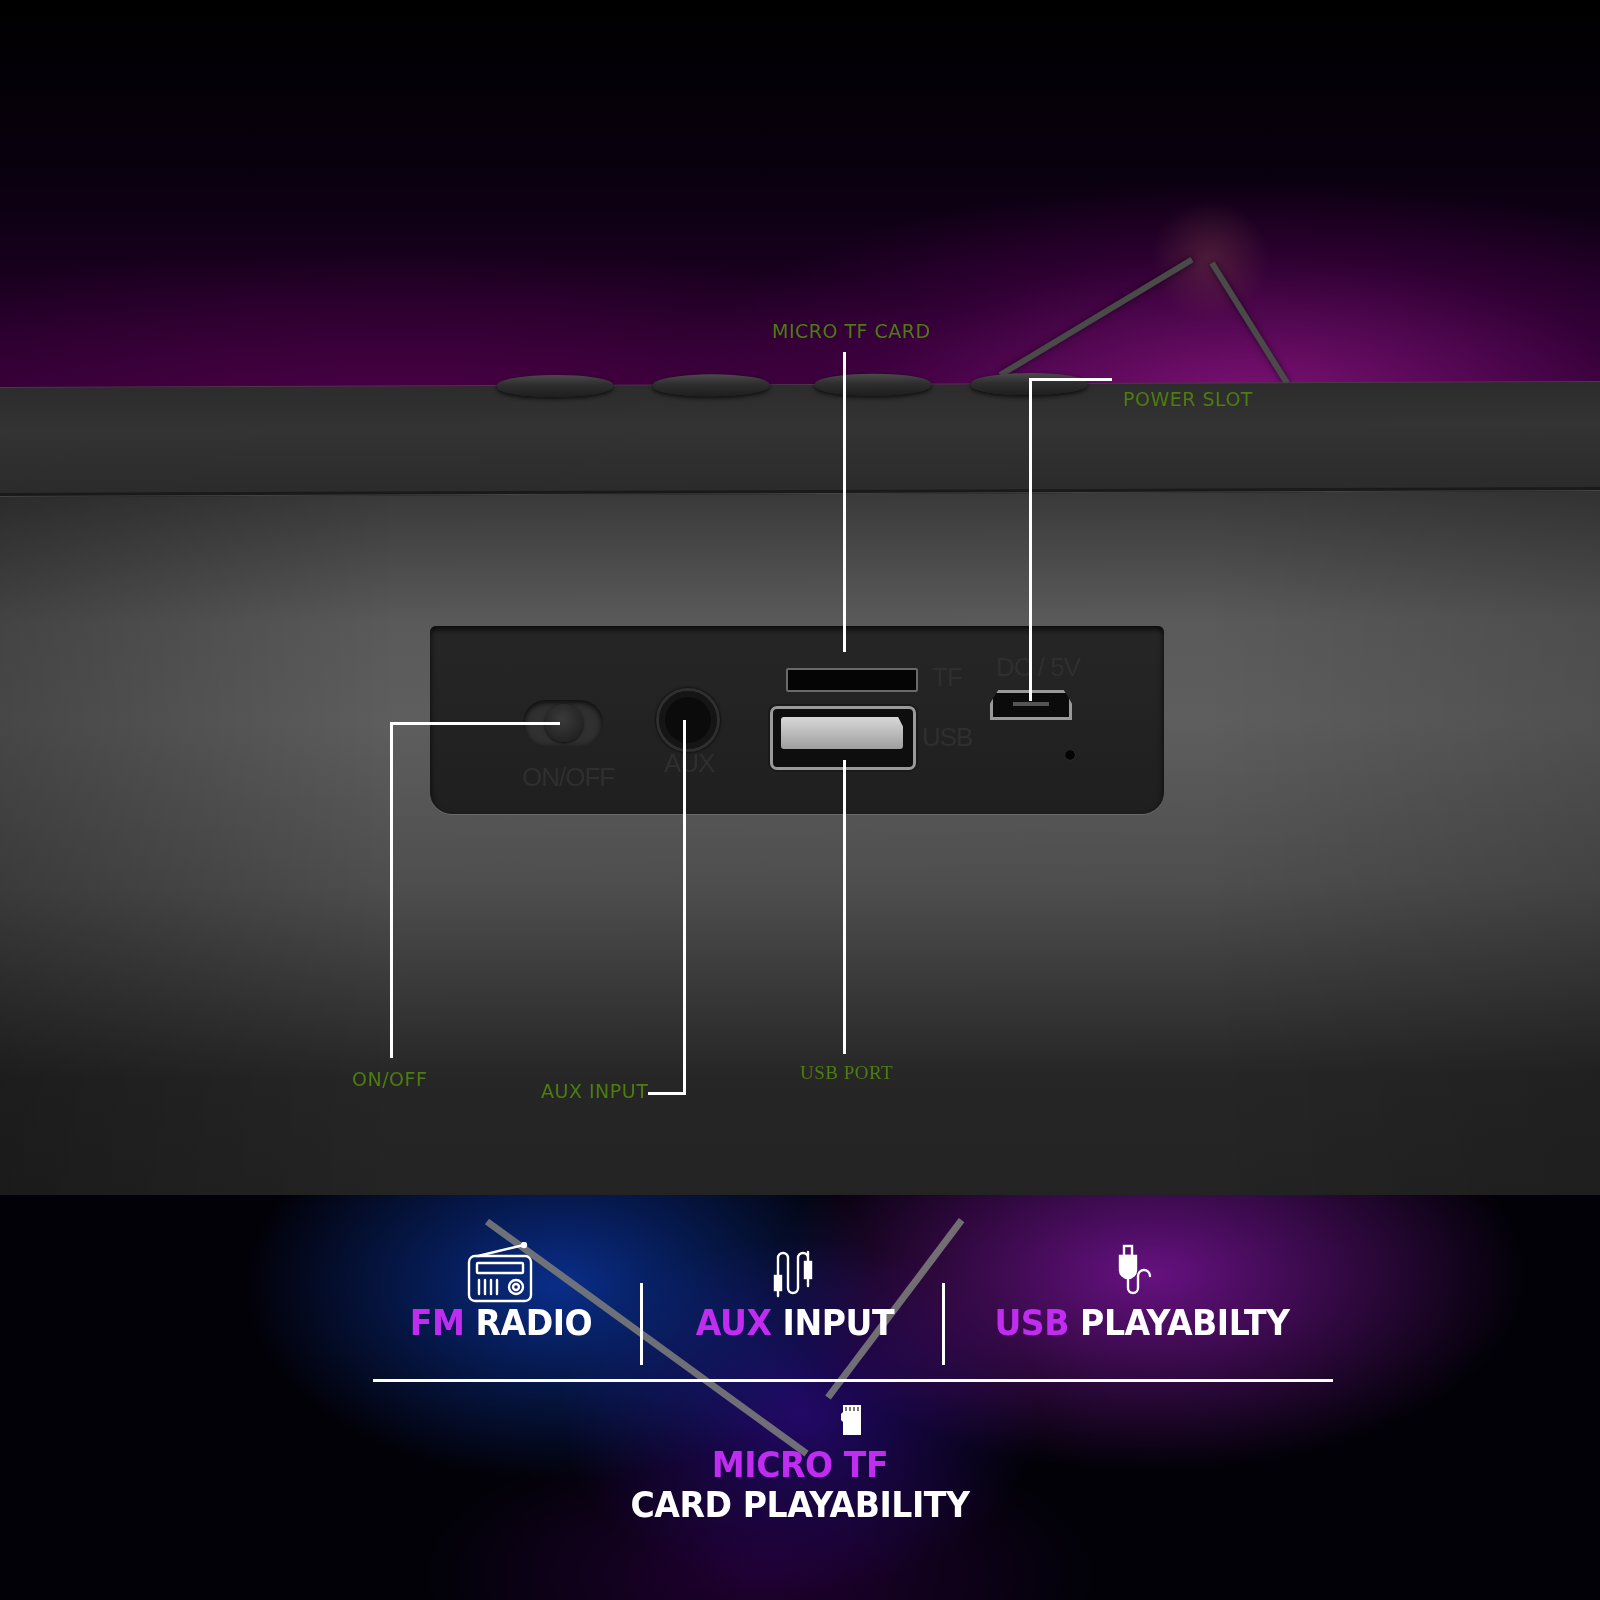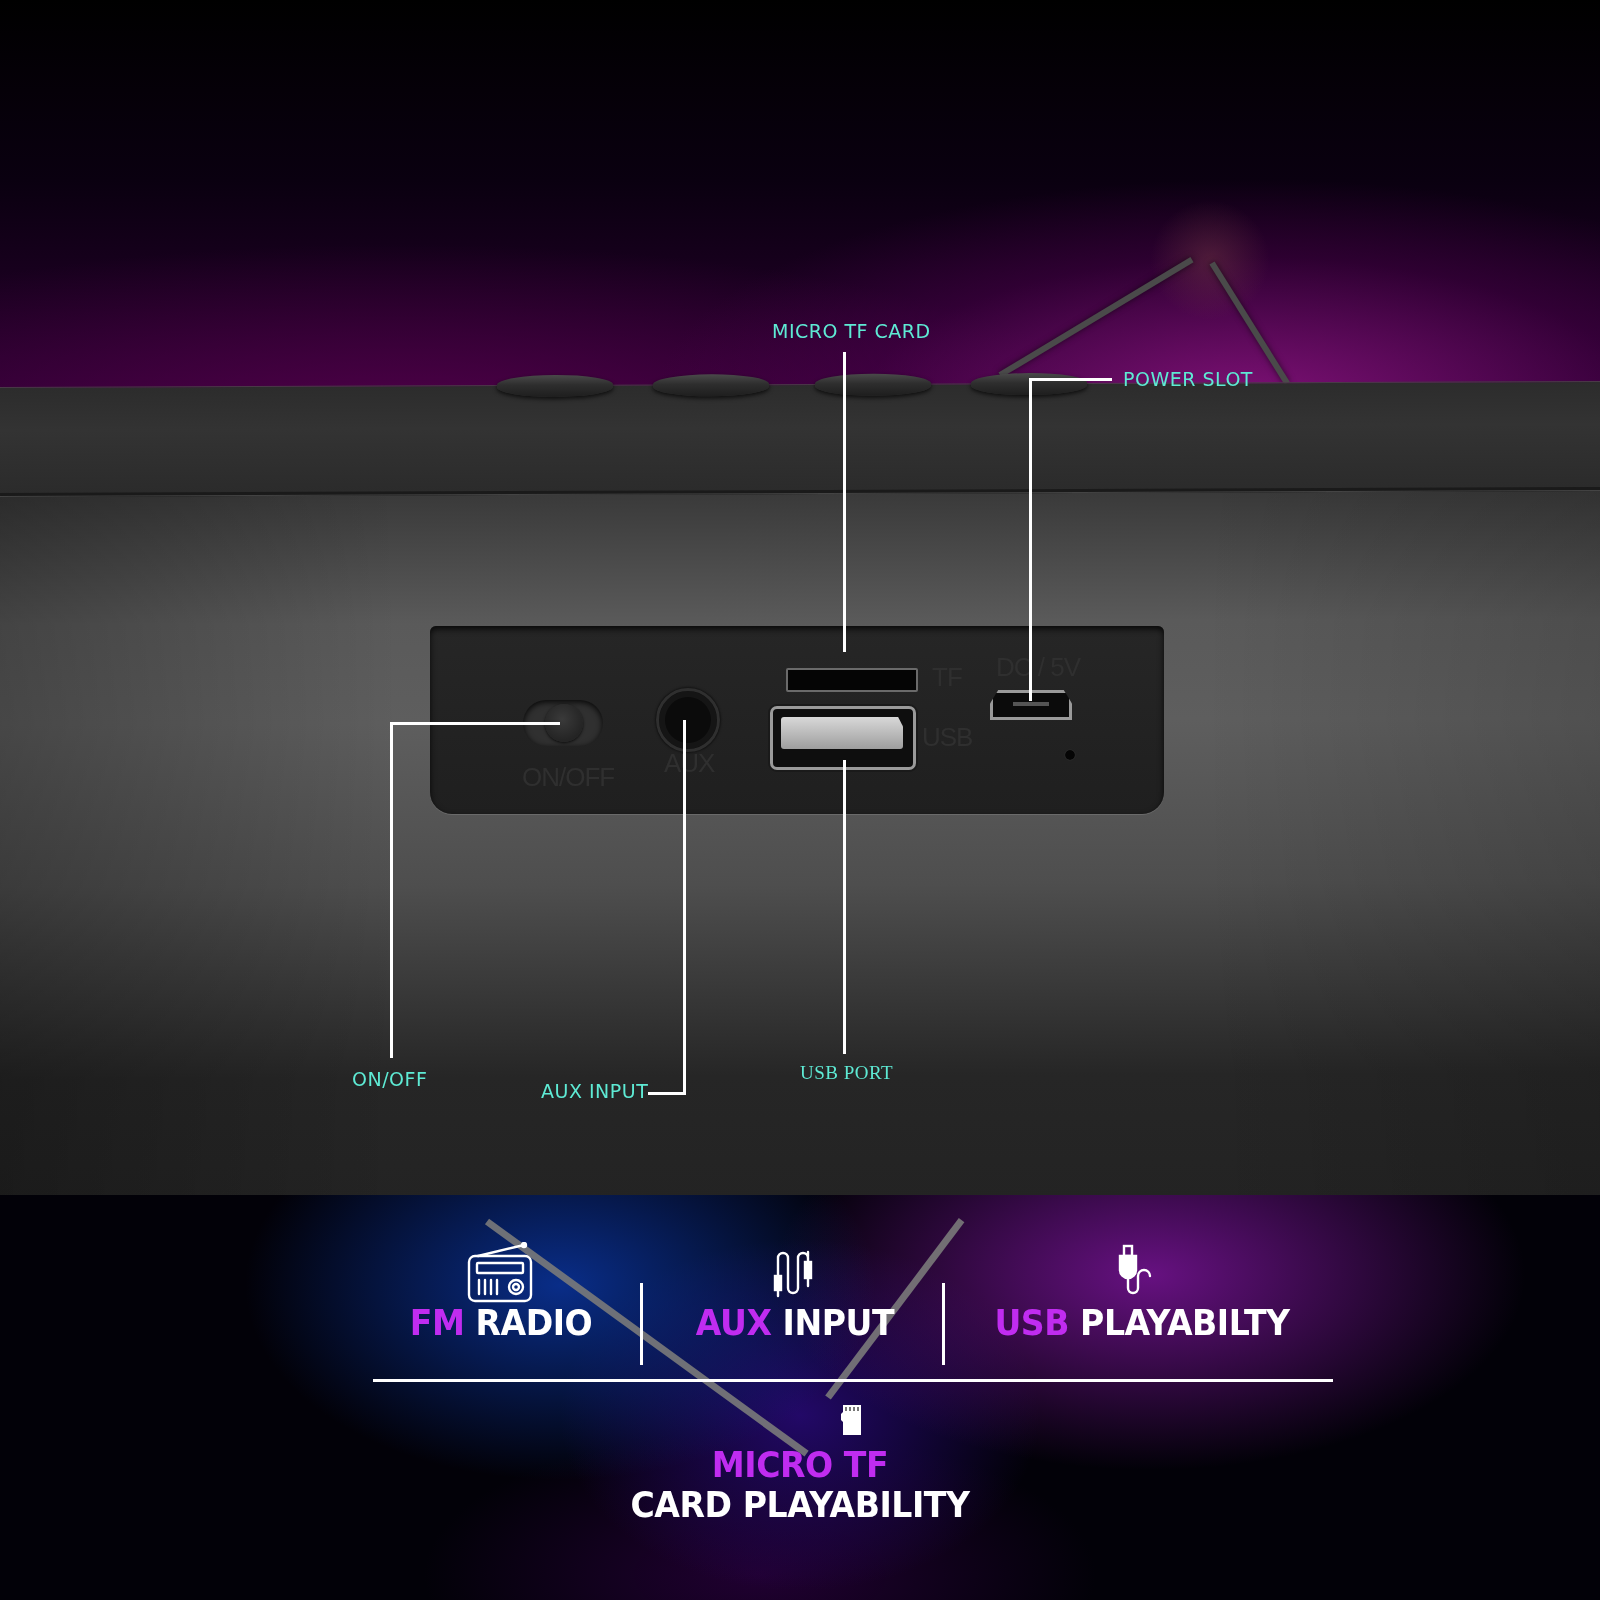--- a/index.html
+++ b/index.html
@@ -110,21 +110,21 @@
   }
   .panel-label {
     position: absolute; color: #2f2f2f; font-size: 26px; letter-spacing: -1px;
     font-family: "Liberation Sans Narrow", "Liberation Sans", sans-serif;
   }
 
   
   .vline { position: absolute; width: 3px; background: #fff; }
   .hline { position: absolute; height: 3px; background: #fff; }
   .callout {
-    position: absolute; color: #5eead4; font-size: 19px; letter-spacing: 0.5px;
+    position: absolute; color: #4d7c0f; font-size: 19px; letter-spacing: 0.5px;
     font-family: "DejaVu Sans", sans-serif; white-space: nowrap;
   }
 
   
   .bg-bottom {
     position: absolute; left: 0; top: 1195px; width: 1600px; height: 405px;
     background:
       radial-gradient(ellipse 420px 260px at 560px 90px, rgba(10,50,150,0.9), rgba(0,0,0,0) 75%),
       radial-gradient(ellipse 500px 260px at 1150px 80px, rgba(120,20,150,0.85), rgba(0,0,0,0) 75%),
       radial-gradient(ellipse 300px 220px at 800px 220px, rgba(40,10,120,0.85), rgba(0,0,0,0) 80%),
@@ -187,21 +187,21 @@
     <span class="panel-label" style="left:566px; top:26px;">DC / 5V</span>
     <div class="micro-usb">
       <div class="micro-usb-inner"></div>
     </div>
     <div class="led-dot"></div>
   </div>
 
   <span class="callout" style="left:772px; top:320px;">MICRO TF CARD</span>
   <div class="vline" style="left:843px; top:352px; height:300px;"></div>
 
-  <span class="callout" style="left:1123px; top:368px;">POWER SLOT</span>
+  <span class="callout" style="left:1123px; top:388px;">POWER SLOT</span>
   <div class="hline" style="left:1029px; top:378px; width:83px;"></div>
   <div class="vline" style="left:1029px; top:378px; height:323px;"></div>
 
   <div class="hline" style="left:390px; top:722px; width:170px;"></div>
   <div class="vline" style="left:390px; top:722px; height:336px;"></div>
   <span class="callout" style="left:352px; top:1068px;">ON/OFF</span>
 
   <div class="vline" style="left:683px; top:720px; height:375px;"></div>
   <div class="hline" style="left:648px; top:1092px; width:38px;"></div>
   <span class="callout" style="left:541px; top:1080px;">AUX INPUT</span>

